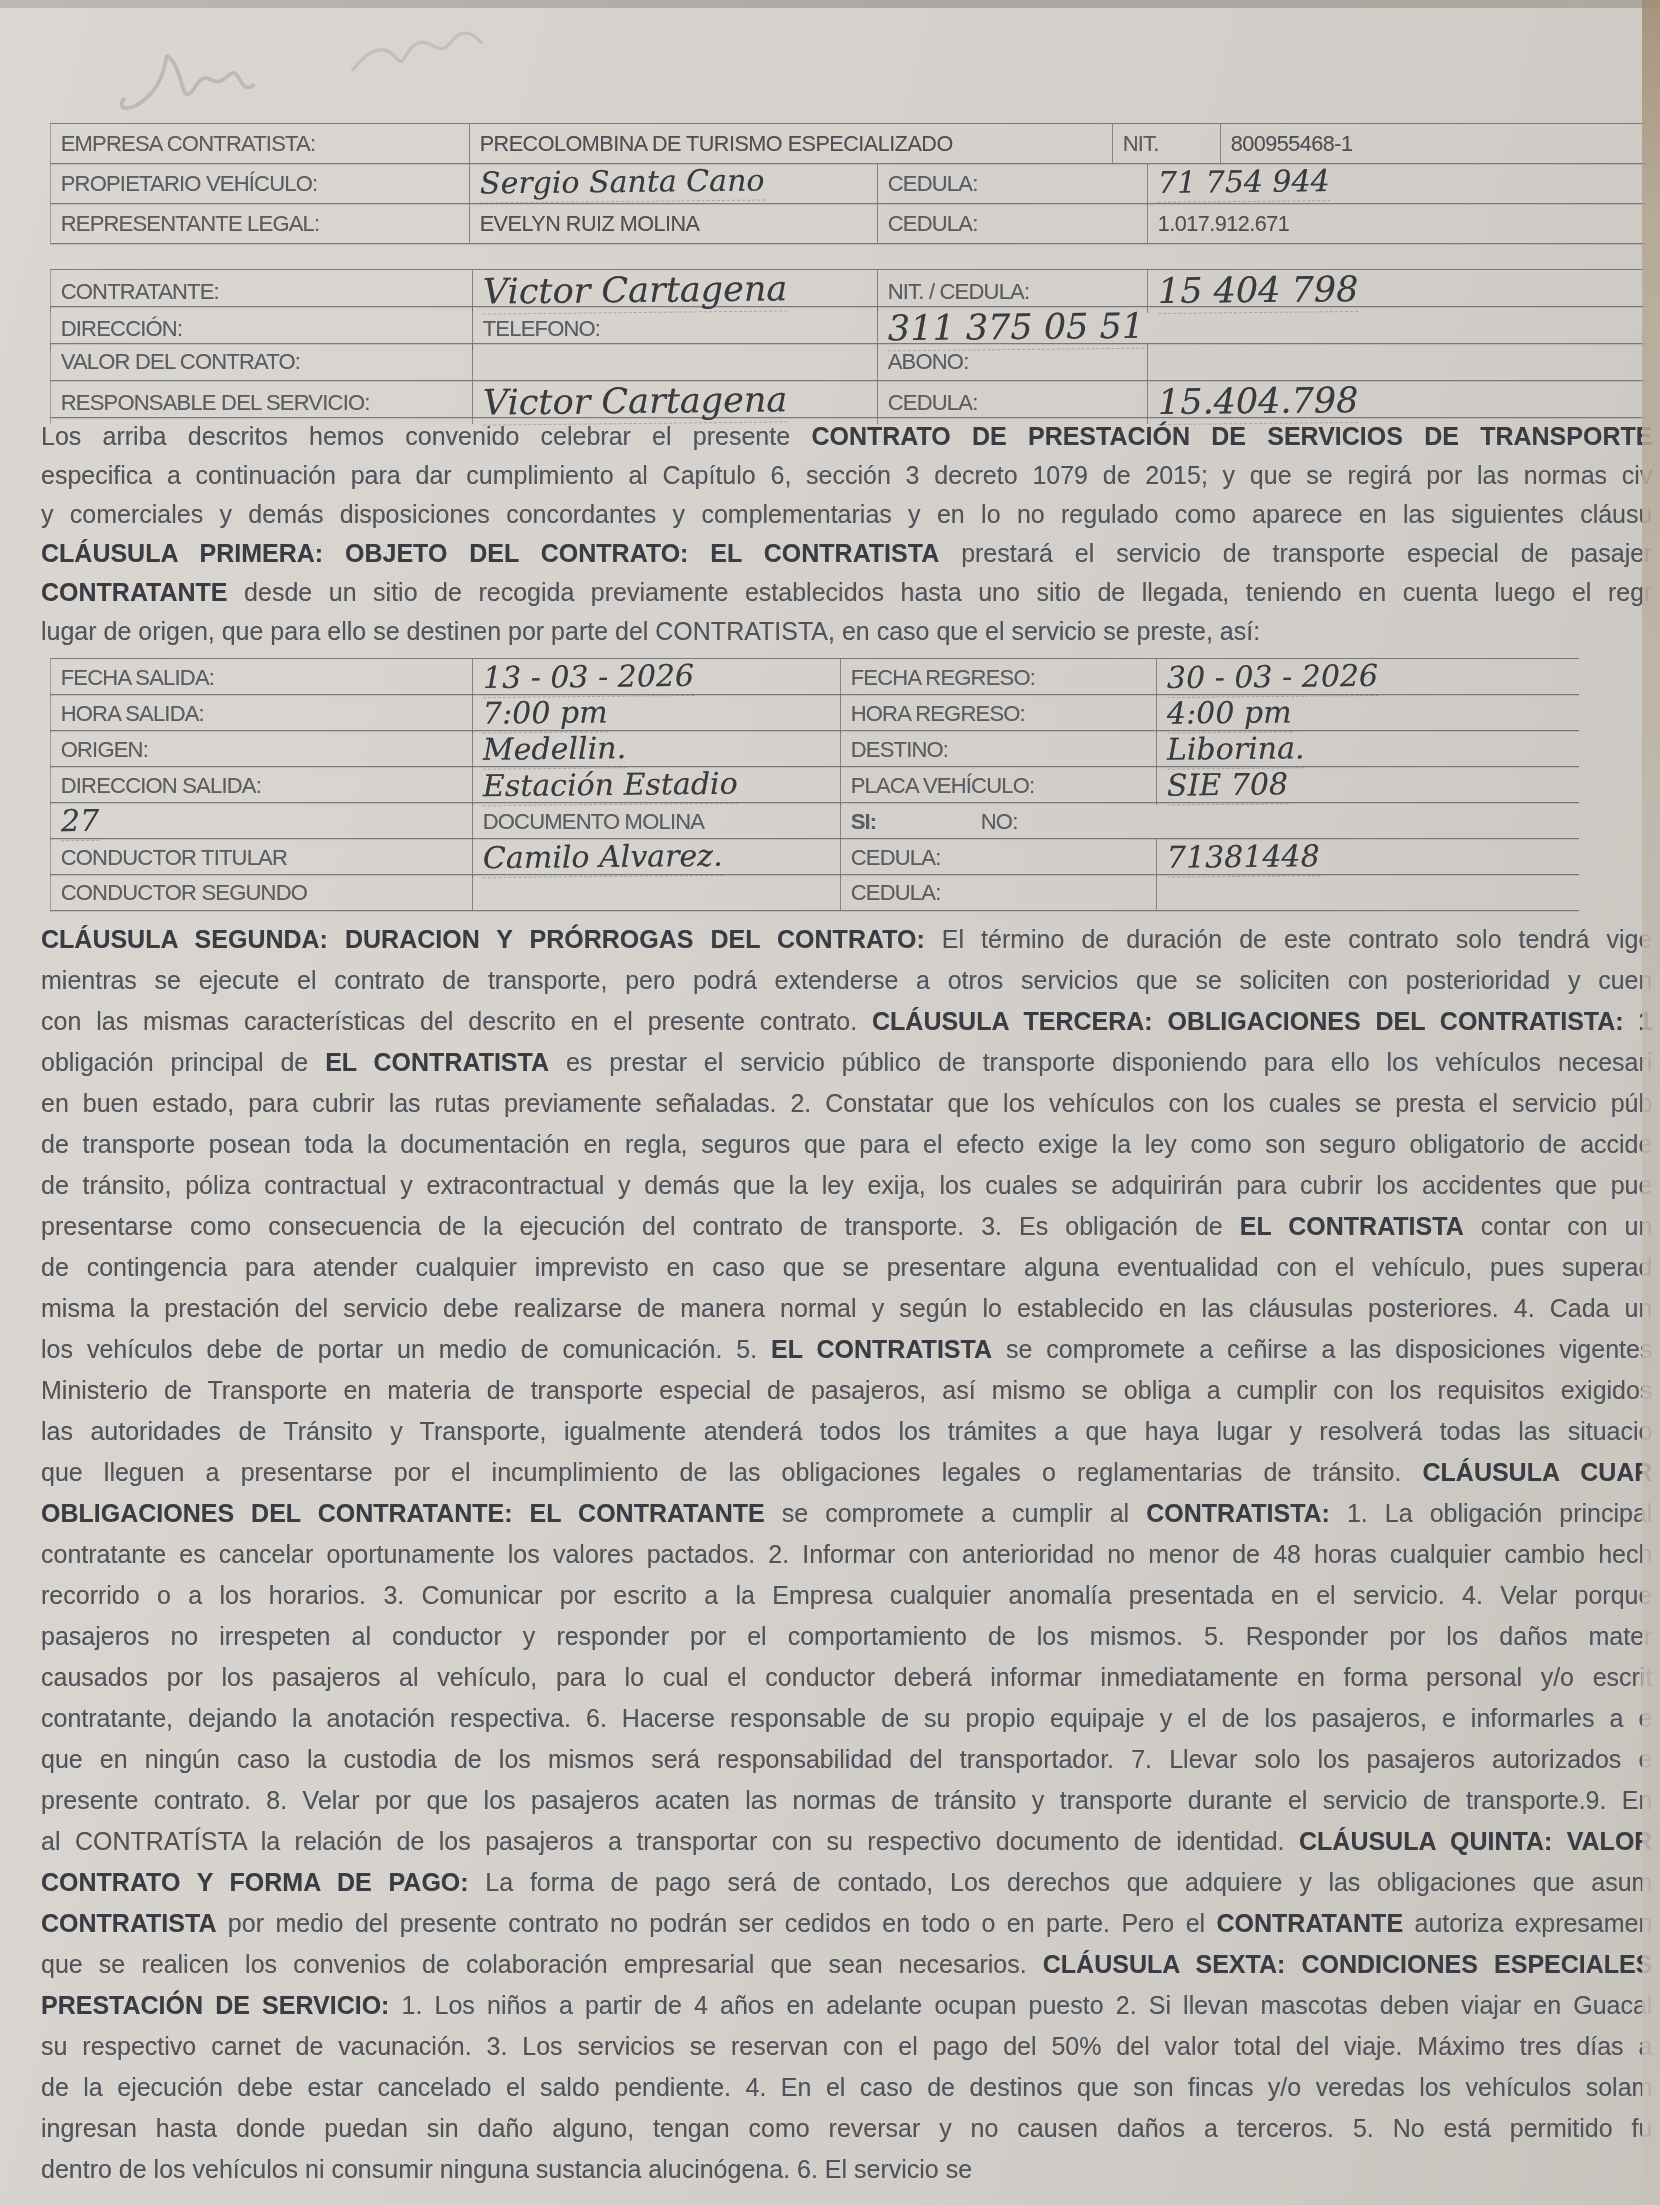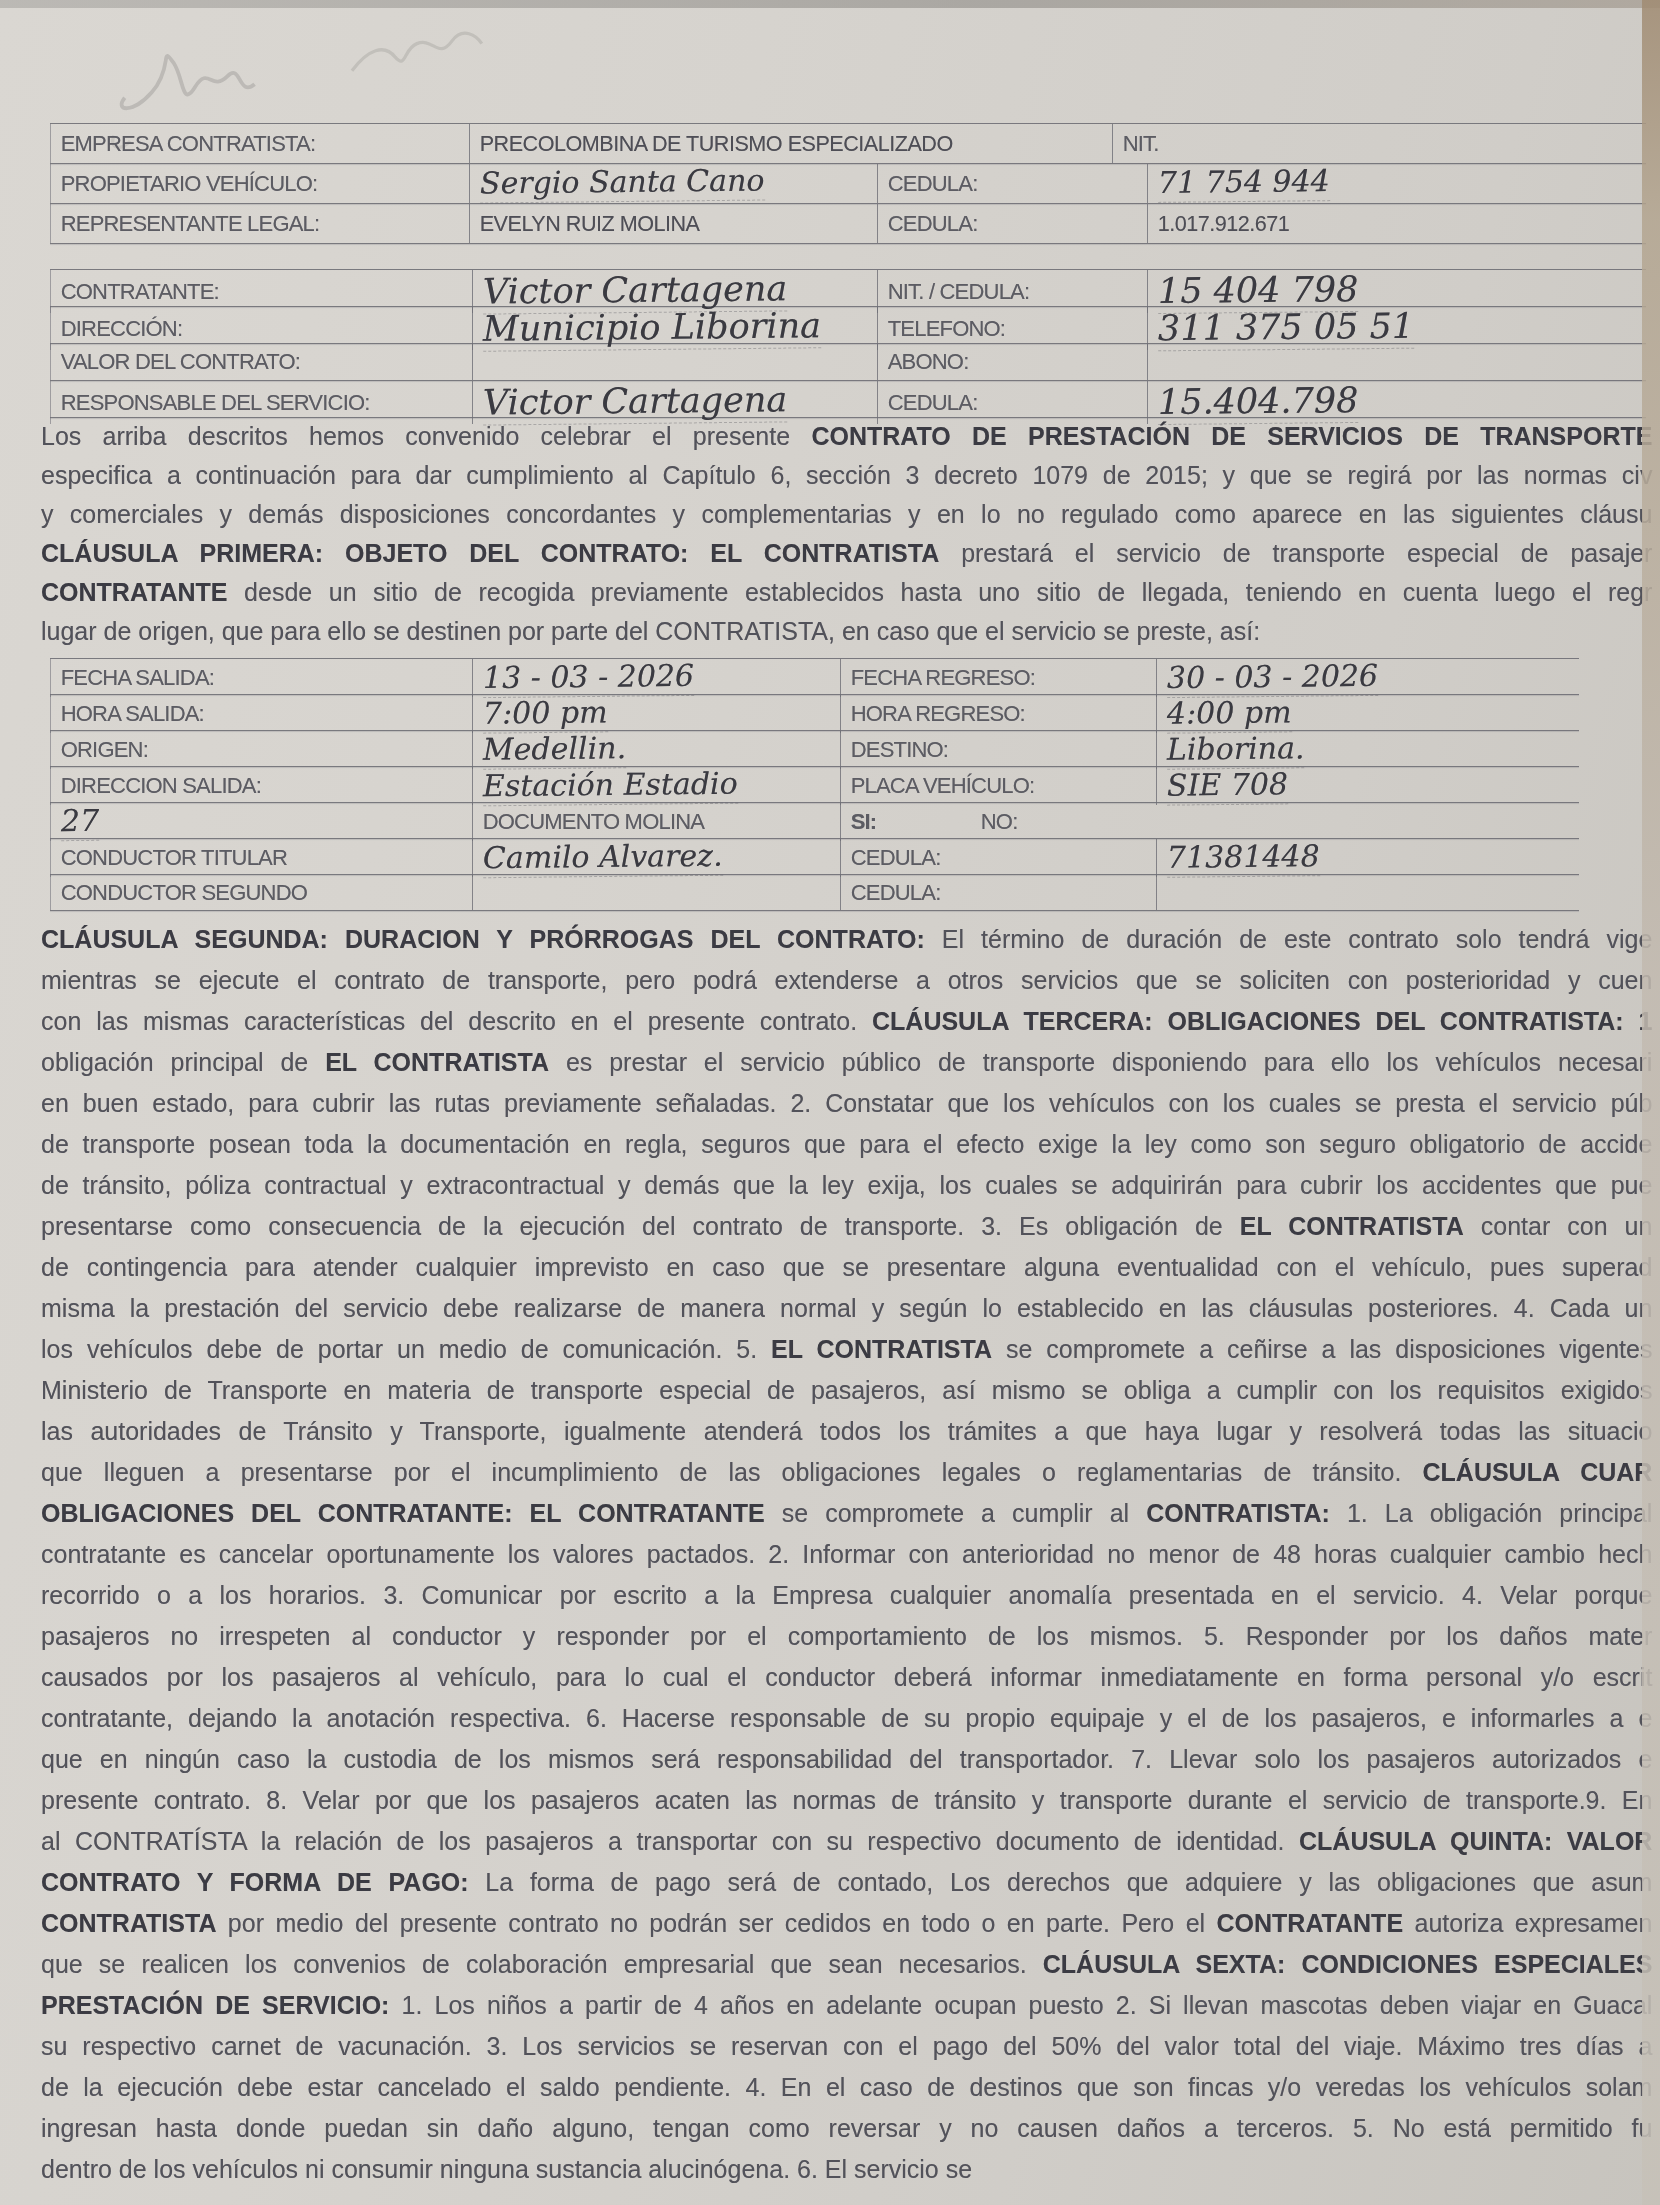--- a/index.html
+++ b/index.html
@@ -65,20 +65,23 @@
       <div class="row wide">
         <div class="cell">
           <span class="lbl">EMPRESA CONTRATISTA:</span>
         </div>
         <div class="cell v">
           <span class="print">PRECOLOMBINA DE TURISMO ESPECIALIZADO</span>
         </div>
         <div class="cell v">
           <span class="lbl">NIT.</span>
         </div>
+        <div class="cell v">
+          <span class="print">800955468-1</span>
+        </div>
       </div>
       <div class="row">
         <div class="cell">
           <span class="lbl">PROPIETARIO VEHÍCULO:</span>
         </div>
         <div class="cell v">
           <span class="hand u">Sergio Santa Cano</span>
         </div>
         <div class="cell v">
           <span class="lbl">CEDULA:</span>
@@ -113,23 +116,20 @@
         <div class="cell v">
           <span class="lbl">NIT. / CEDULA:</span>
         </div>
         <div class="cell v">
           <span class="hand big u">15 404 798</span>
         </div>
       </div>
       <div class="row">
         <div class="cell">
           <span class="lbl">DIRECCIÓN:</span>
-        </div>
-        <div class="cell v">
-          <span class="hand big u">Municipio Liborina</span>
         </div>
         <div class="cell v">
           <span class="lbl">TELEFONO:</span>
         </div>
         <div class="cell v">
           <span class="hand big u">311 375 05 51</span>
         </div>
       </div>
       <div class="row">
         <div class="cell">

